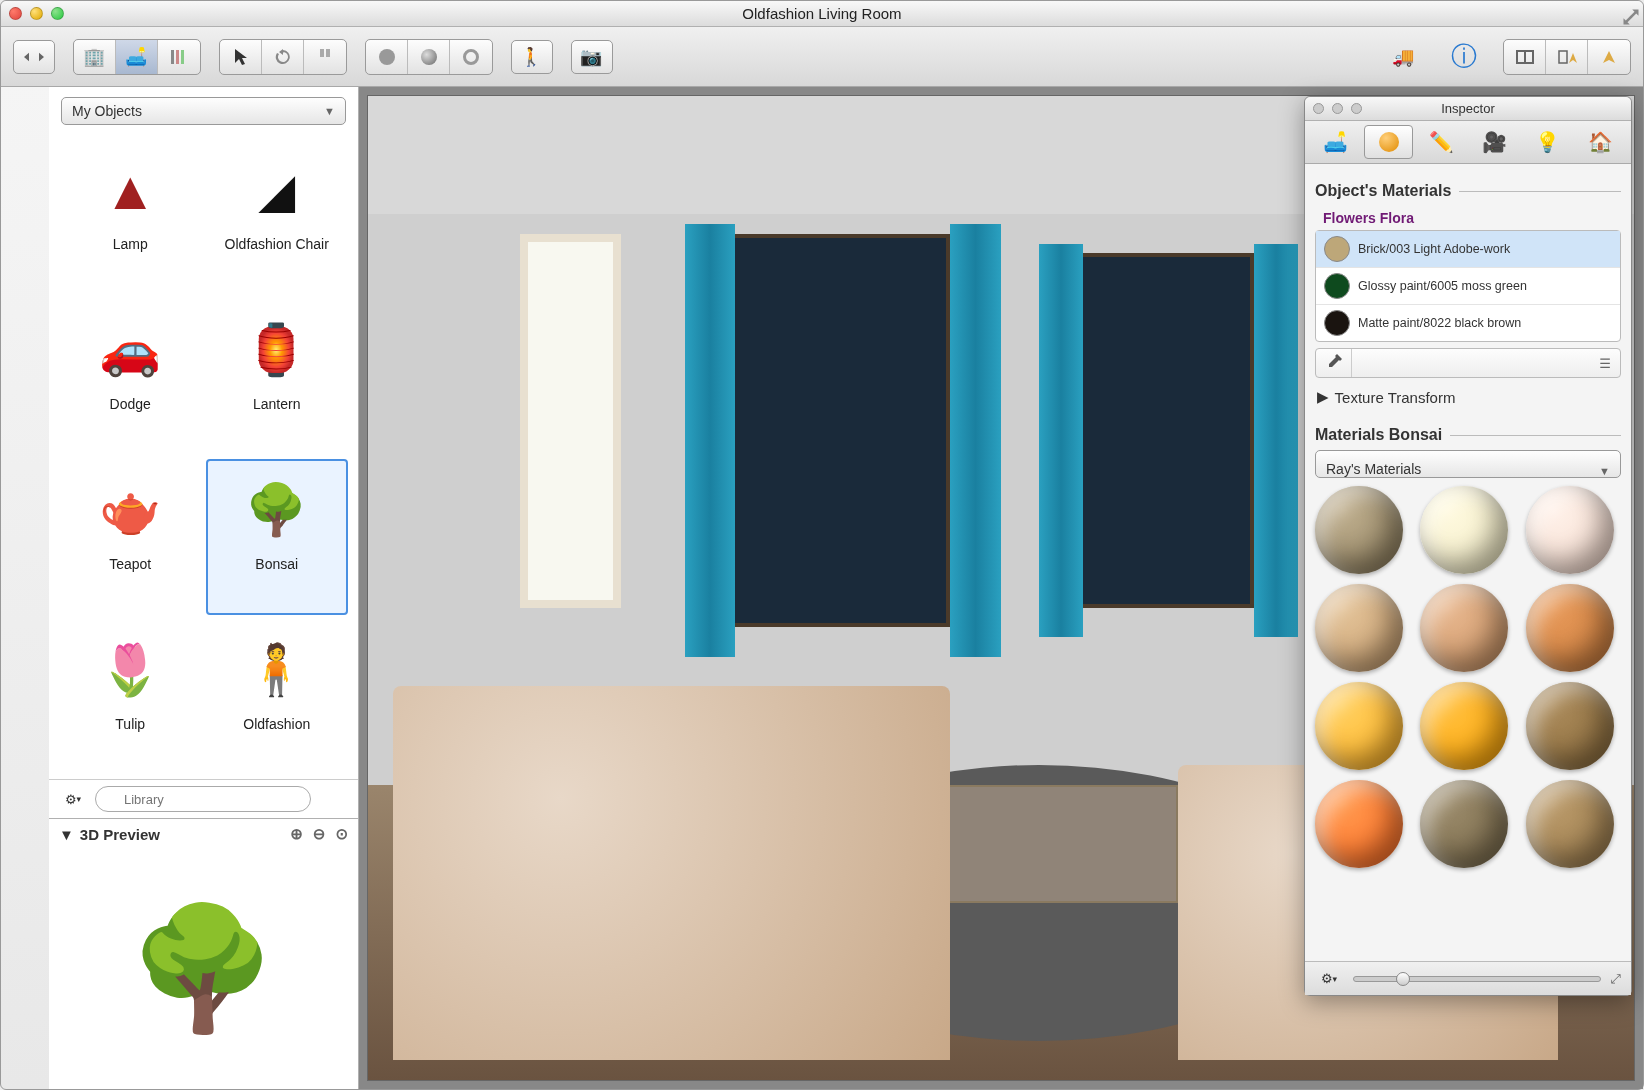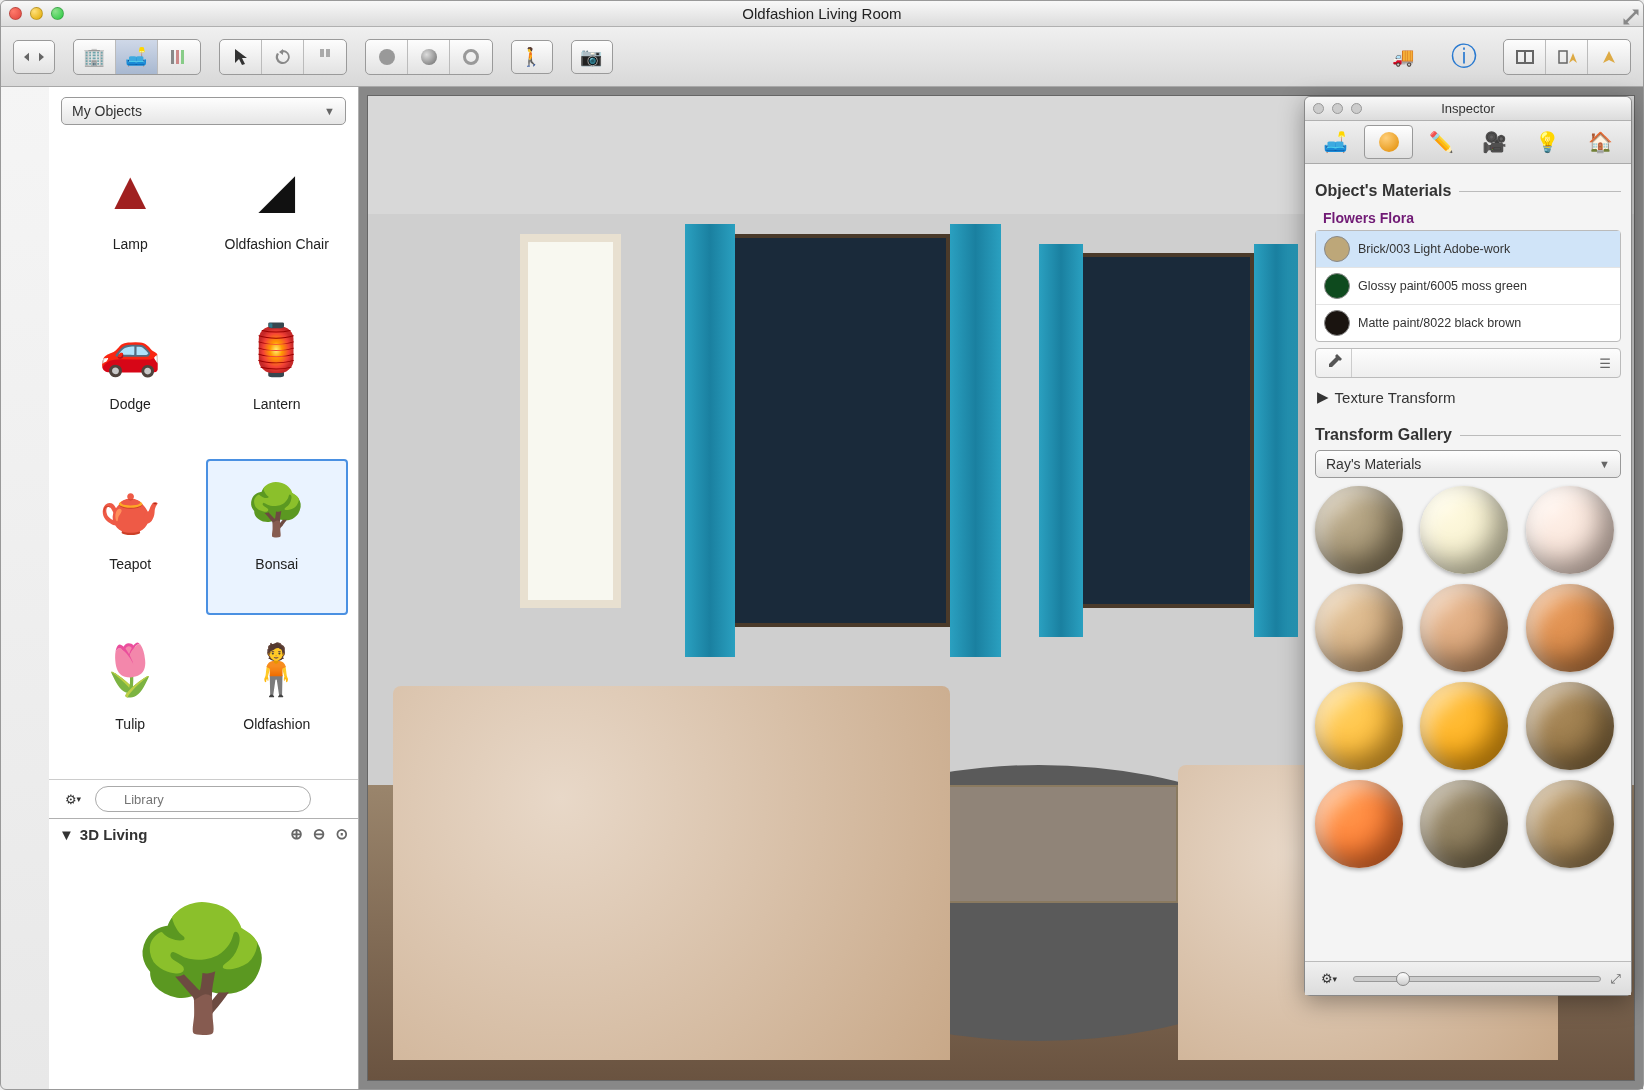--- a/index.html
+++ b/index.html
@@ -269,21 +269,21 @@
   background:linear-gradient(#fdfdfd,#eee); margin-top:6px; height:30px;
 }
 .picker-row .eyedrop { width:36px; display:flex; justify-content:center; font-size:16px; border-right:1px solid #ccc; height:100%; align-items:center; cursor:pointer;}
 .picker-row .menu-ic { width:30px; margin-left:auto; display:flex; justify-content:center; color:#666; cursor:pointer;}
 .disclosure {
   display:flex; align-items:center; gap:6px; padding:10px 2px; font-size:15px; cursor:pointer;
 }
 .gallery-dd {
   height:28px; border:1px solid #999; border-radius:5px;
   background:linear-gradient(#fefefe,#e6e6e6);
-  display:flex; align-items:center; padding:12px 10px; cursor:pointer;
+  display:flex; align-items:flex-end; padding:0 10px; cursor:pointer;
   margin-bottom:8px; font-size:14px;
 }
 .gallery-dd .chev { margin-left:auto; font-size:11px; color:#666; }
 .gallery-grid {
   display:grid; grid-template-columns:repeat(3,1fr); gap:10px;
 }
 .sphere {
   width:88px; height:88px; border-radius:50%;
   box-shadow: inset -12px -12px 24px rgba(0,0,0,0.4), inset 10px 10px 18px rgba(255,255,255,0.5), 0 2px 4px rgba(0,0,0,0.3);
   cursor:pointer;
@@ -446,21 +446,21 @@
       <div class="search-row">
         <div class="gear-btn">⚙︎<span style="font-size:9px">▾</span></div>
         <div class="search-wrap">
           <span class="mag">🔍</span>
           <input class="search-input" placeholder="Library" style="">
         </div>
       </div>
       <div class="preview-section">
         <div class="prev-header">
           <span>▼</span>
-          <span>3D Living</span>
+          <span>3D Preview</span>
           <div class="zoom-icons">
             <span>⊕</span>
             <span>⊖</span>
             <span>⊙</span>
           </div>
         </div>
         <div class="prev-body">
           <span>🌳</span>
         </div>
       </div>
@@ -532,21 +532,21 @@
           </svg>
       </div>
       <div class="menu-ic">☰</div>
     </div>
 
     <div class="disclosure">
       <span>▶</span>
       <span>Texture Transform</span>
     </div>
 
-    <div class="section-title">Transform Gallery</div>
+    <div class="section-title">Materials Bonsai</div>
     <div class="gallery-dd">
       <span>Ray's Materials</span>
       <span class="chev">▼</span>
     </div>
     <div class="gallery-grid">
       <div class="sphere" style="background:radial-gradient(circle at 32% 28%, #c0b090, #8a7a58)"></div>
       <div class="sphere" style="background:radial-gradient(circle at 32% 28%, #fffae0, #efe8c0)"></div>
       <div class="sphere" style="background:radial-gradient(circle at 32% 28%, #fff2ea, #f2d6c8)"></div>
       <div class="sphere" style="background:radial-gradient(circle at 32% 28%, #e4c49a, #c49a6a)"></div>
       <div class="sphere" style="background:radial-gradient(circle at 32% 28%, #e8b890, #c89060)"></div>

